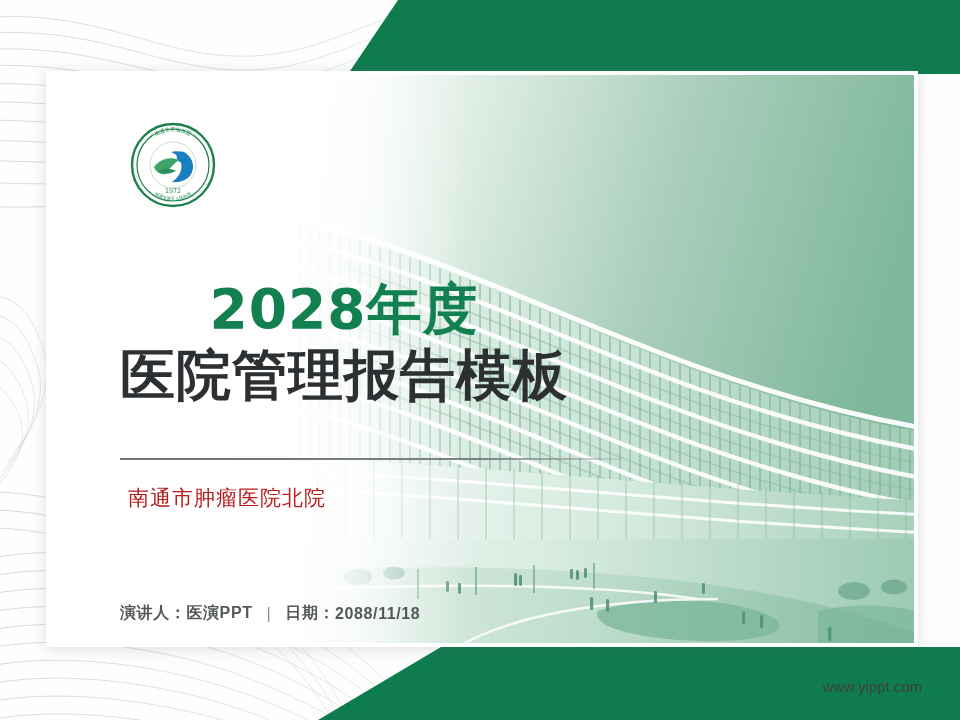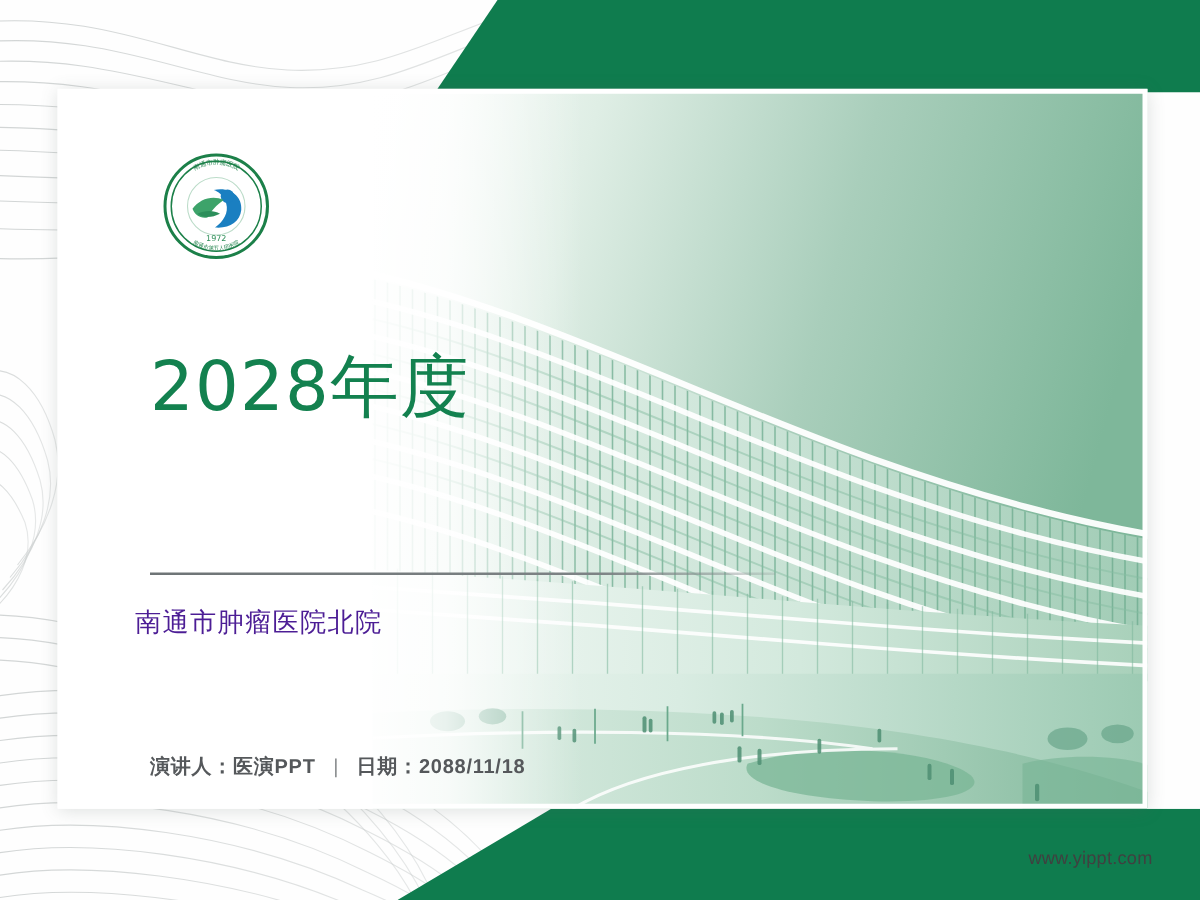--- a/index.html
+++ b/index.html
@@ -130,21 +130,21 @@
 
   
   .title-wrap {
     position: absolute;
     left: 74px;
     top: 208px;
     z-index: 6;
   }
   .title-line1 {
     font-size: 55px;
-    font-weight: normal;
+    font-weight: bold;
     color: #13814f;
     line-height: 1.12;
     letter-spacing: 1px;
     font-family: "DejaVu Sans", "Liberation Sans", sans-serif;
     white-space: nowrap;
     text-align: center;
   }
   .title-line2 {
     font-size: 55px;
     font-weight: bold;
@@ -159,24 +159,24 @@
     position: absolute;
     left: 74px;
     top: 387px;
     width: 500px;
     height: 2px;
     background: linear-gradient(to right, #6e7476 0%, #7d8385 72%, rgba(140,150,148,0.25) 100%);
     z-index: 6;
   }
   .subtitle {
     position: absolute;
-    left: 62px;
+    left: 82px;
     top: 413px;
     font-size: 21px;
-    color: #4c1d95;
+    color: #b91c1c;
     letter-spacing: 1px;
     z-index: 6;
     font-family: "DejaVu Sans", "Liberation Sans", sans-serif;
     white-space: nowrap;
   }
   .byline {
     position: absolute;
     left: 74px;
     top: 532px;
     font-size: 16px;
@@ -482,20 +482,21 @@
             <textPath startOffset="50%" text-anchor="middle" href="#logoArcBottom">南通市第五人民医院</textPath>
           </text>
           <path id="logoArcTop" d="M -31 -12 A 33 33 0 0 1 31 -12" fill="none"></path>
           <path id="logoArcBottom" d="M -30 16 A 33 33 0 0 0 30 16" fill="none"></path>
           <text x="0" y="28" text-anchor="middle" font-size="6.4" fill="#2f8f59" font-family="'DejaVu Sans','Liberation Sans',sans-serif">1972</text>
         </g>
       </svg>
 
       <div class="title-wrap">
         <div class="title-line1">2028年度</div>
+        <div class="title-line2">医院管理报告模板</div>
       </div>
 
       <div class="divider"></div>
 
       <div class="subtitle">南通市肿瘤医院北院</div>
 
       <div class="byline">
         <span>演讲人：</span>
         <span>医演PPT</span>
         <span class="sep">|</span>

